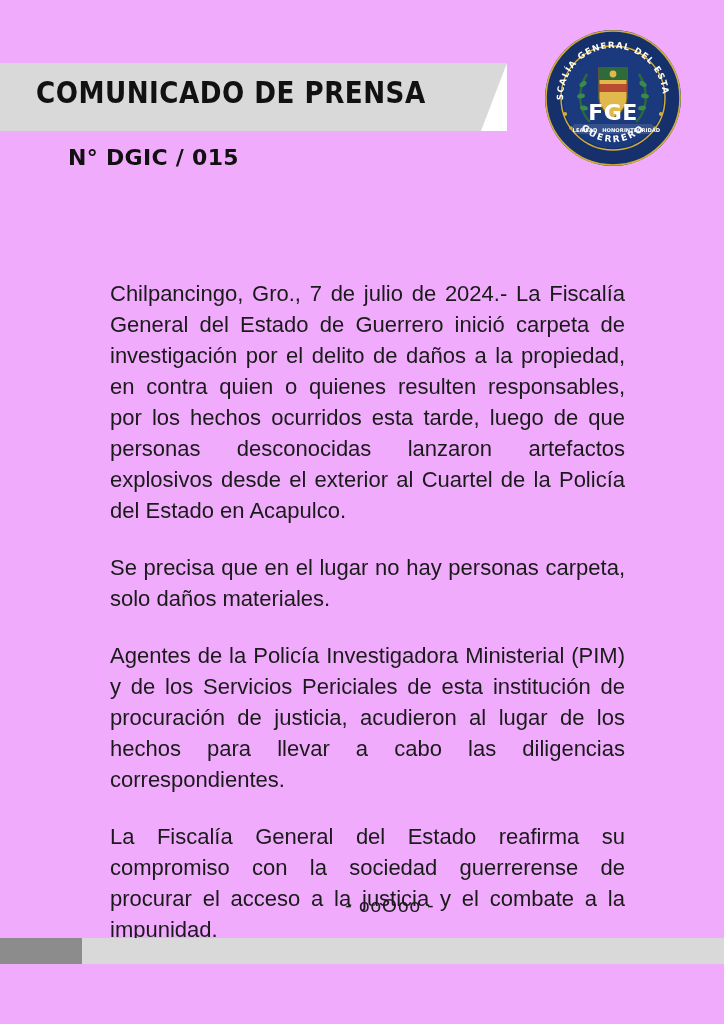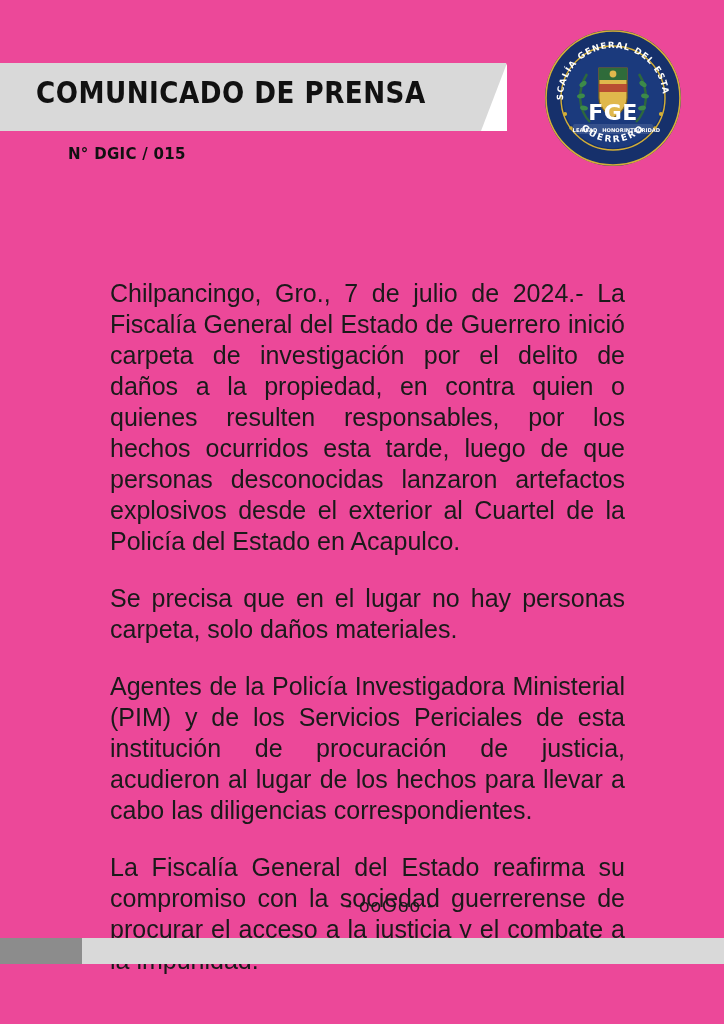--- a/index.html
+++ b/index.html
@@ -13,21 +13,21 @@
     font-family: "Liberation Sans", sans-serif;
     overflow: hidden;
     position: relative;
   }
 
   
   .page {
     position: relative;
     width: 724px;
     height: 1024px;
-    background: #ec4899;
+    background: #f0abfc;
     overflow: hidden;
   }
 
   
   .header-band {
     position: absolute;
     left: 0;
     top: 63px;
     width: 506px;
     height: 68px;
@@ -54,21 +54,21 @@
     font-family: "DejaVu Sans", sans-serif;
     font-stretch: condensed;
     transform: scaleX(0.97);
     transform-origin: left center;
   }
 
   .doc-number {
     position: absolute;
     left: 68px;
     top: 145px;
-    font-size: 15px;
+    font-size: 22px;
     font-weight: bold;
     color: #111111;
     letter-spacing: 0.3px;
     font-family: "DejaVu Sans", sans-serif;
   }
 
   
   .emblem {
     position: absolute;
     left: 543px;
@@ -80,21 +80,21 @@
     display: block;
   }
 
   
   .body-text {
     position: absolute;
     left: 110px;
     top: 278px;
     width: 515px;
     color: #1a1a1a;
-    font-size: 25px;
+    font-size: 22px;
     line-height: 31px;
     text-align: justify;
     font-family: "Liberation Sans", sans-serif;
   }
   .body-text p {
     margin: 0 0 26px 0;
   }
   .body-text p:last-child {
     margin-bottom: 0;
   }

